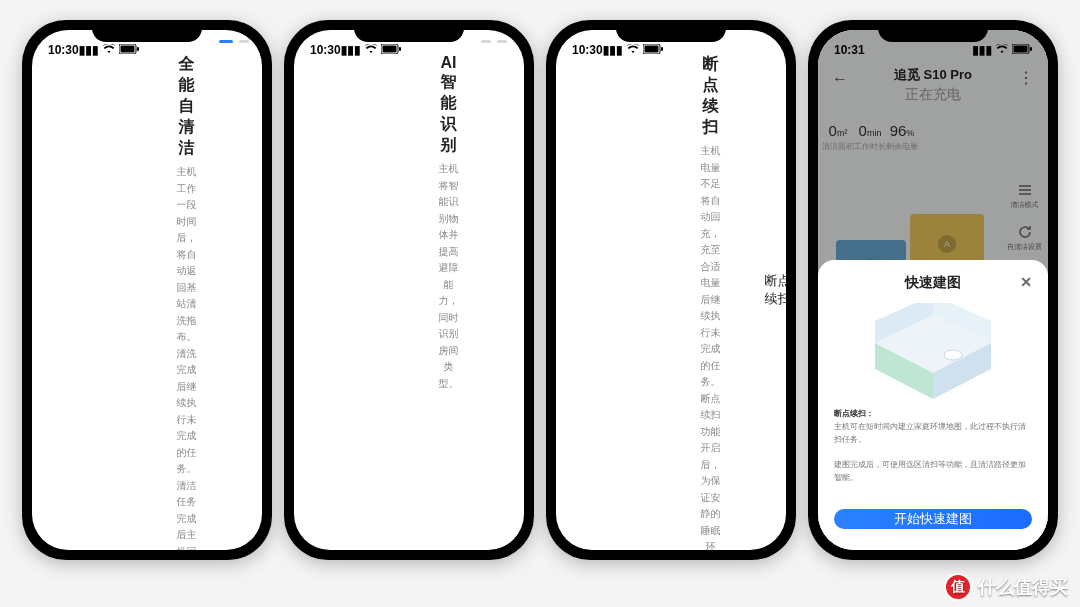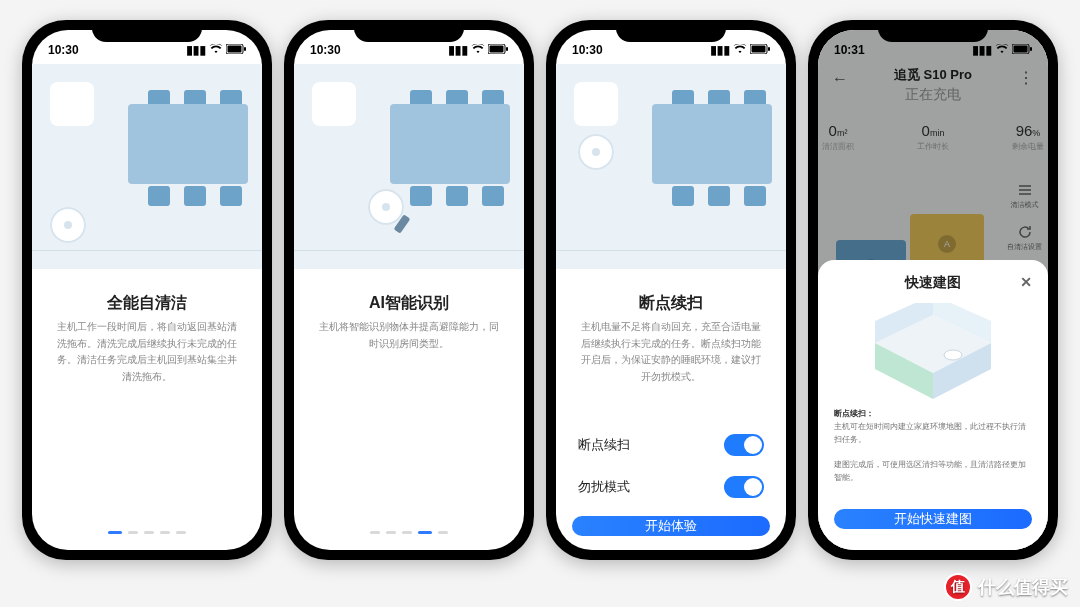--- a/index.html
+++ b/index.html
@@ -1,20 +1,20 @@
 <!DOCTYPE html>
 <html><head>
 <meta charset="utf-8">
 <style>
   html,body{margin:0;padding:0;box-sizing:border-box}
   *{box-sizing:border-box;font-family:-apple-system,"PingFang SC","Helvetica Neue",Arial,sans-serif}
   body{background:#f4f4f4;width:1080px;height:607px;overflow:hidden;position:relative}
   .stage{display:flex;gap:12px;padding:20px 18px;justify-content:center;align-items:flex-start}
   .phone{width:250px;height:540px;background:#000;border-radius:44px;padding:10px;position:relative;box-shadow:0 4px 18px rgba(0,0,0,.25)}
-  .screen{background:#fff;width:100%;height:100%;border-radius:36px;overflow:hidden;position:relative;display:flex;flex-direction:column}
+  .screen{background:#fff;width:100%;height:100%;border-radius:36px;overflow:hidden;position:relative;display:flex;flex-direction:row}
   .notch{position:absolute;top:0;left:50%;transform:translateX(-50%);width:110px;height:22px;background:#000;border-radius:0 0 14px 14px;z-index:20}
   .statusbar{height:34px;display:flex;justify-content:space-between;align-items:center;padding:6px 16px 0 16px;font-size:12px;font-weight:600;color:#000}
   .sb-right{display:flex;align-items:center;gap:3px}
   .sb-ico{display:inline-block}
   
   .illus{height:205px;background:#eaf2f8;position:relative;overflow:hidden}
   .dock{position:absolute;top:18px;left:18px;width:44px;height:44px;background:#fff;border-radius:8px}
   .table{position:absolute;top:40px;right:14px;width:120px;height:80px;background:#a0c3de;border-radius:4px}
   .chair{position:absolute;width:22px;height:20px;background:#6ea3c9;border-radius:3px}
   .chair.ct1{top:26px;right:92px}.chair.ct2{top:26px;right:56px}.chair.ct3{top:26px;right:20px}
@@ -39,21 +39,21 @@
   .tog{width:40px;height:22px;background:#1f7cff;border-radius:11px;position:relative}
   .tog::after{content:"";position:absolute;right:2px;top:2px;width:18px;height:18px;background:#fff;border-radius:50%}
   .btn-primary{margin:8px 16px 14px;height:20px;background:linear-gradient(90deg,#2a82ff,#1b6bff);color:#fff;border-radius:20px;display:flex;align-items:center;justify-content:center;font-size:13px;font-weight:500}
   
   .s4-main{position:absolute;inset:0;background:#f6f7f8}
   .s4-head{text-align:center;padding:2px 0 6px;position:relative}
   .s4-head .t{font-size:13px;font-weight:600;color:#222}
   .s4-head .s{font-size:14px;color:#999;margin-top:2px}
   .back-ico{position:absolute;left:14px;top:4px;color:#555}
   .more-ico{position:absolute;right:14px;top:4px;color:#555}
-  .stats{display:flex;justify-content:space-between;padding:12px 4px 8px}
+  .stats{display:flex;justify-content:flex-start;padding:12px 4px 8px}
   .stat{text-align:center}
   .stat .v{font-size:15px;color:#333}.stat .v .u{font-size:9px}
   .stat .l{font-size:8px;color:#aaa;margin-top:2px}
   .sidebar{position:absolute;right:6px;top:152px;display:flex;flex-direction:column;gap:14px;align-items:center}
   .sb-item{display:flex;flex-direction:column;align-items:center;gap:2px;color:#666}
   .sb-item .lbl{font-size:7px}
   .map{position:absolute;left:18px;top:184px;width:150px;height:100px}
   .room{position:absolute;border-radius:4px;display:flex;align-items:center;justify-content:center;font-size:9px;color:#fff}
   .ra{background:#6aa9d6;left:0;top:26px;width:70px;height:56px}
   .rb{background:#efc95c;left:74px;top:0;width:74px;height:60px}

